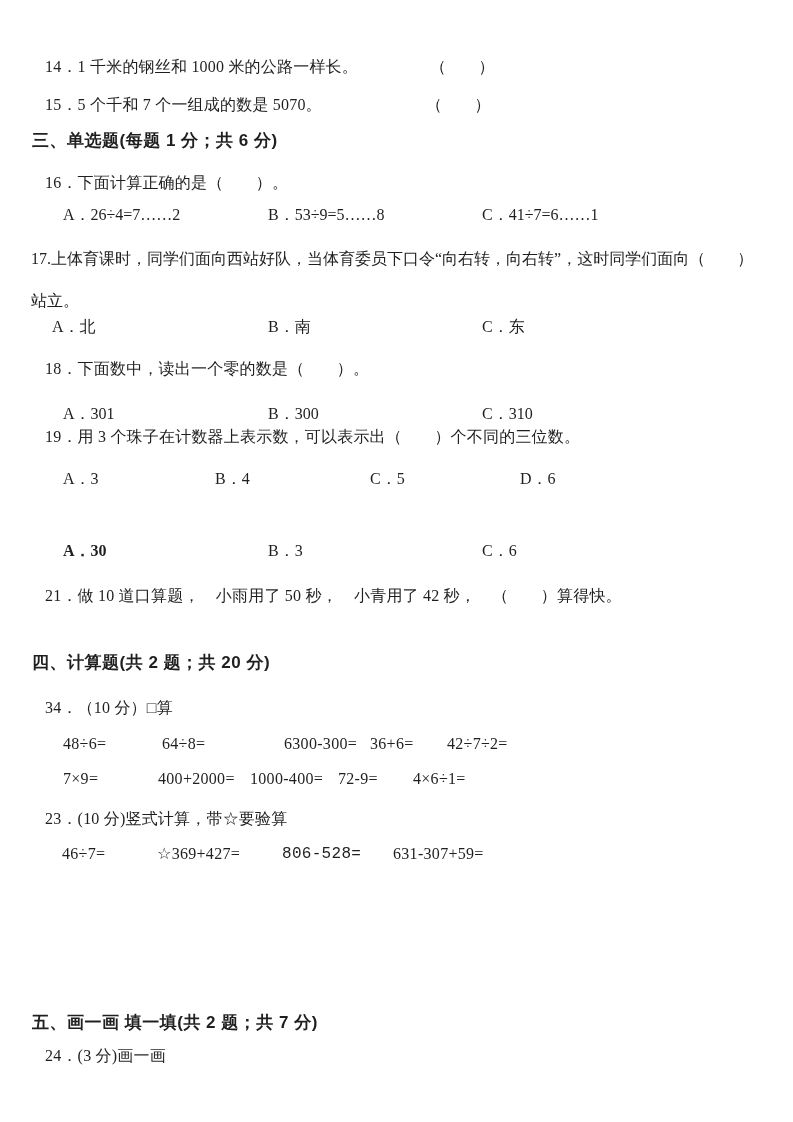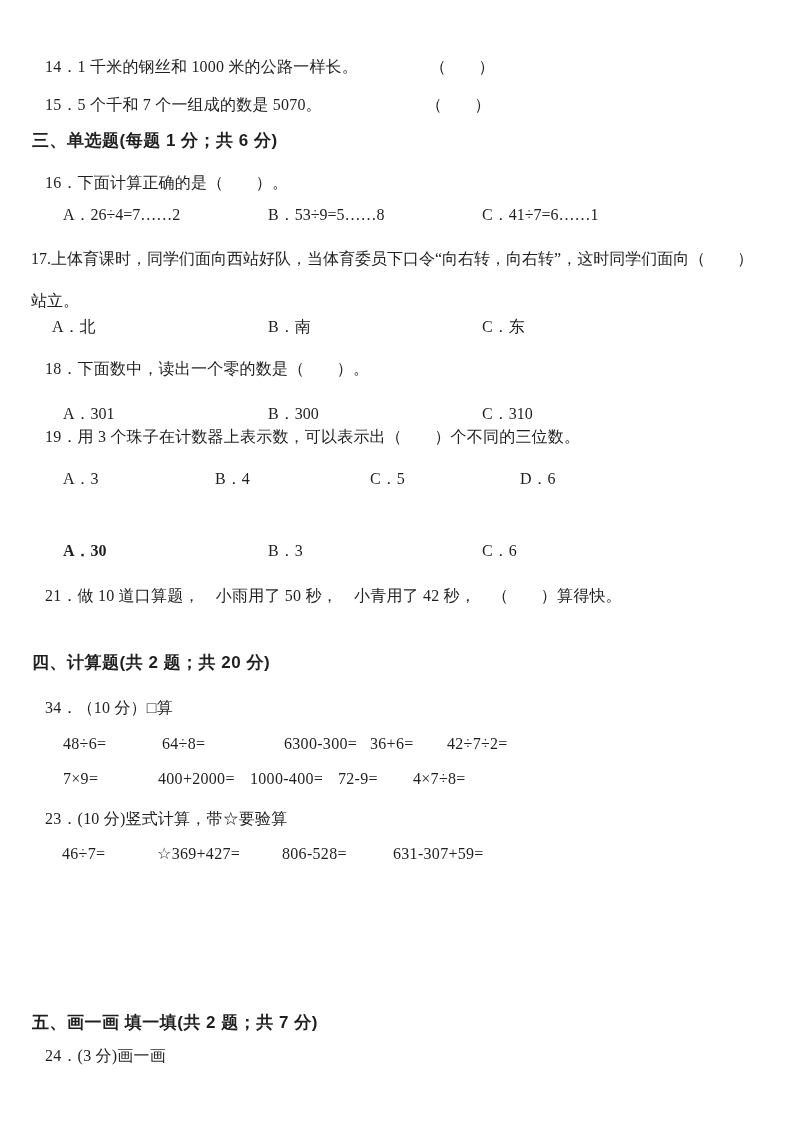--- a/index.html
+++ b/index.html
@@ -102,28 +102,28 @@
     <span class="eq" style="left:162px;">64÷8=</span>
     <span class="eq" style="left:284px;">6300-300=</span>
     <span class="eq" style="left:370px;">36+6=</span>
     <span class="eq" style="left:447px;">42÷7÷2=</span>
   </div>
   <div class="optrow" style="top:768px;">
     <span class="eq" style="left:63px;">7×9=</span>
     <span class="eq" style="left:158px;">400+2000=</span>
     <span class="eq" style="left:250px;">1000-400=</span>
     <span class="eq" style="left:338px;">72-9=</span>
-    <span class="eq" style="left:413px;">4×7÷8=</span>
+    <span class="eq" style="left:413px;">4×6÷1=</span>
   </div>
 
   <div class="line" style="top:808px;left:45px;">23．(10 分)竖式计算，带☆要验算</div>
   <div class="optrow" style="top:843px;">
     <span class="eq" style="left:62px;">46÷7=</span>
     <span class="eq" style="left:157px;">☆369+427=</span>
-    <span class="eq" style="left:282px;">806-528=</span>
+    <span class="eq" style="left:282px;font-family:Liberation Mono, monospace;">806-528=</span>
     <span class="eq" style="left:393px;">631-307+59=</span>
   </div>
 
   <div class="line hdr" style="top:1012px;left:32px;">五、画一画 填一填(共 2 题；共 7 分)</div>
 
   <div class="line" style="top:1045px;left:45px;">24．(3 分)画一画</div>
 
 </div>
 
 </body></html>

